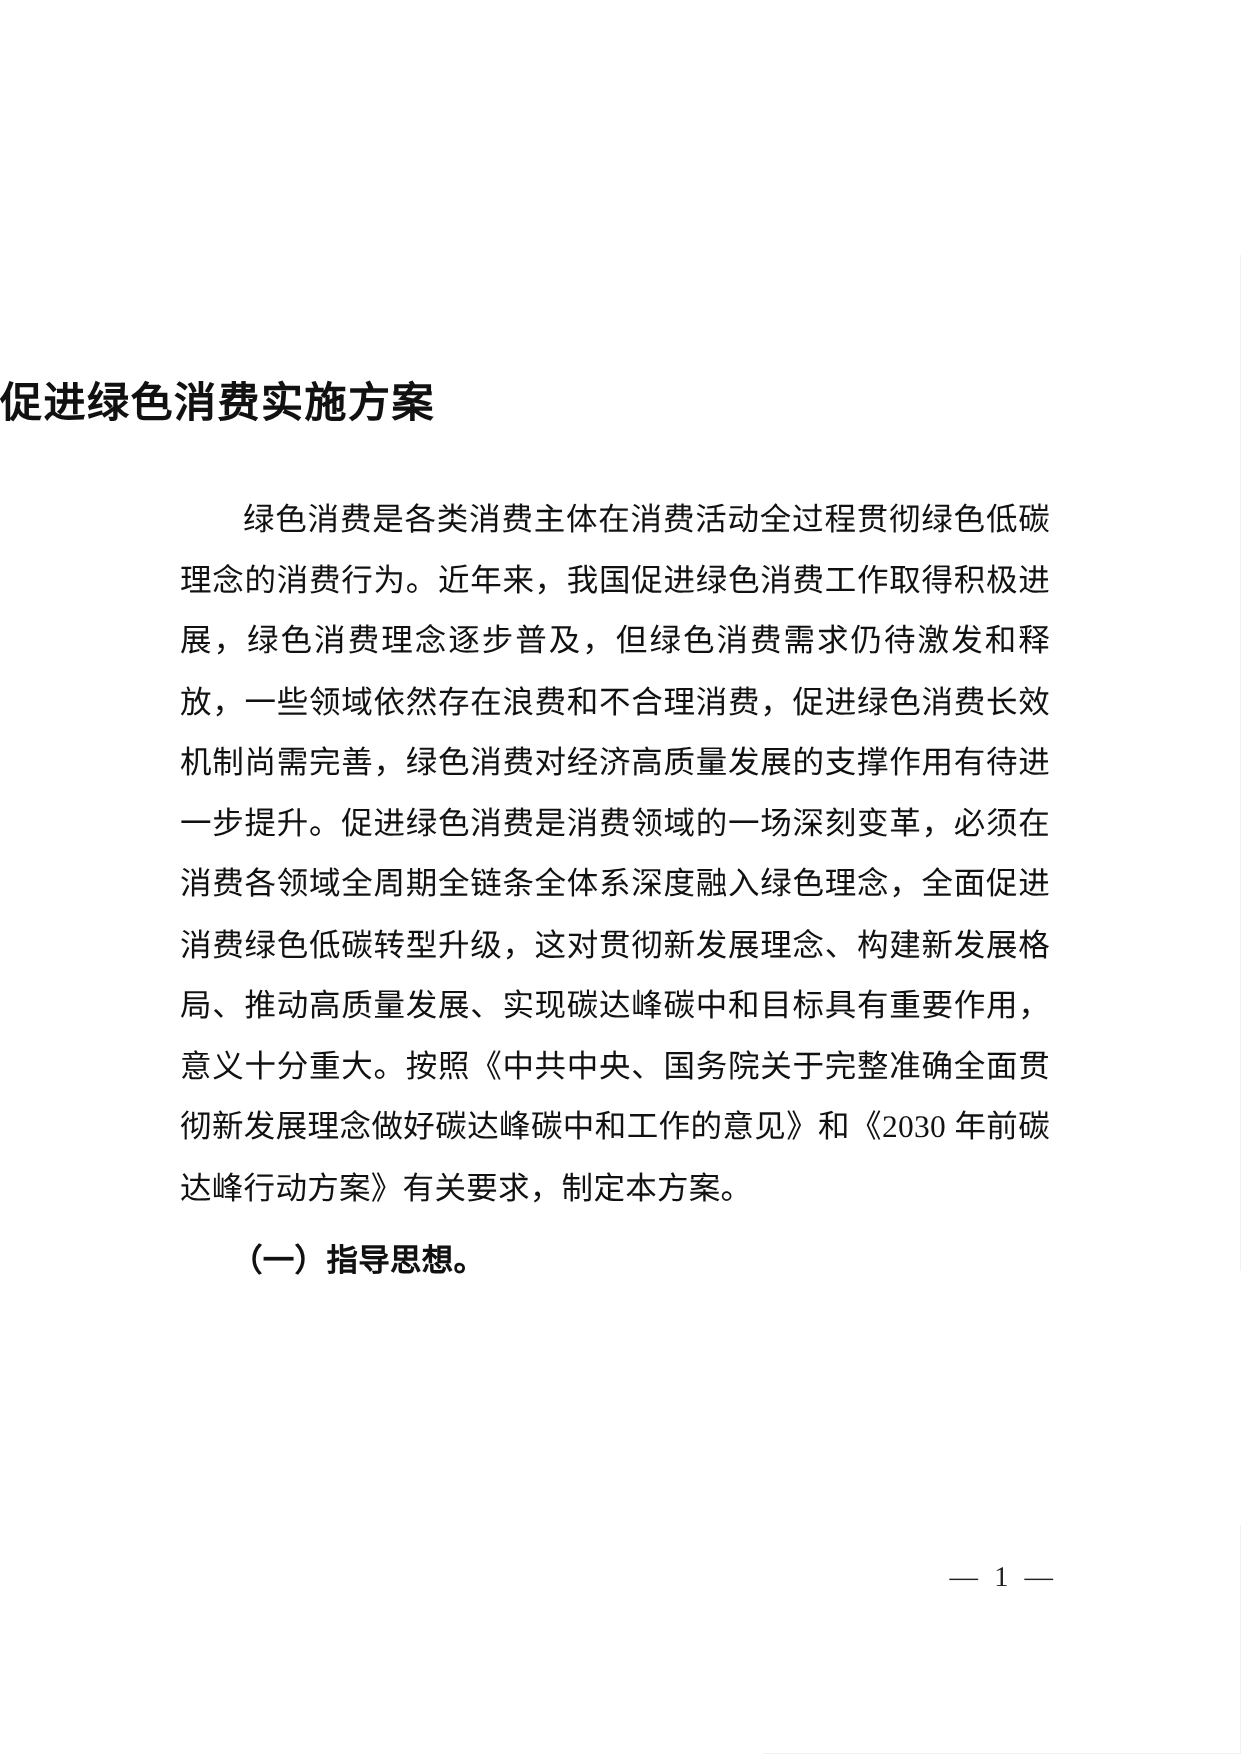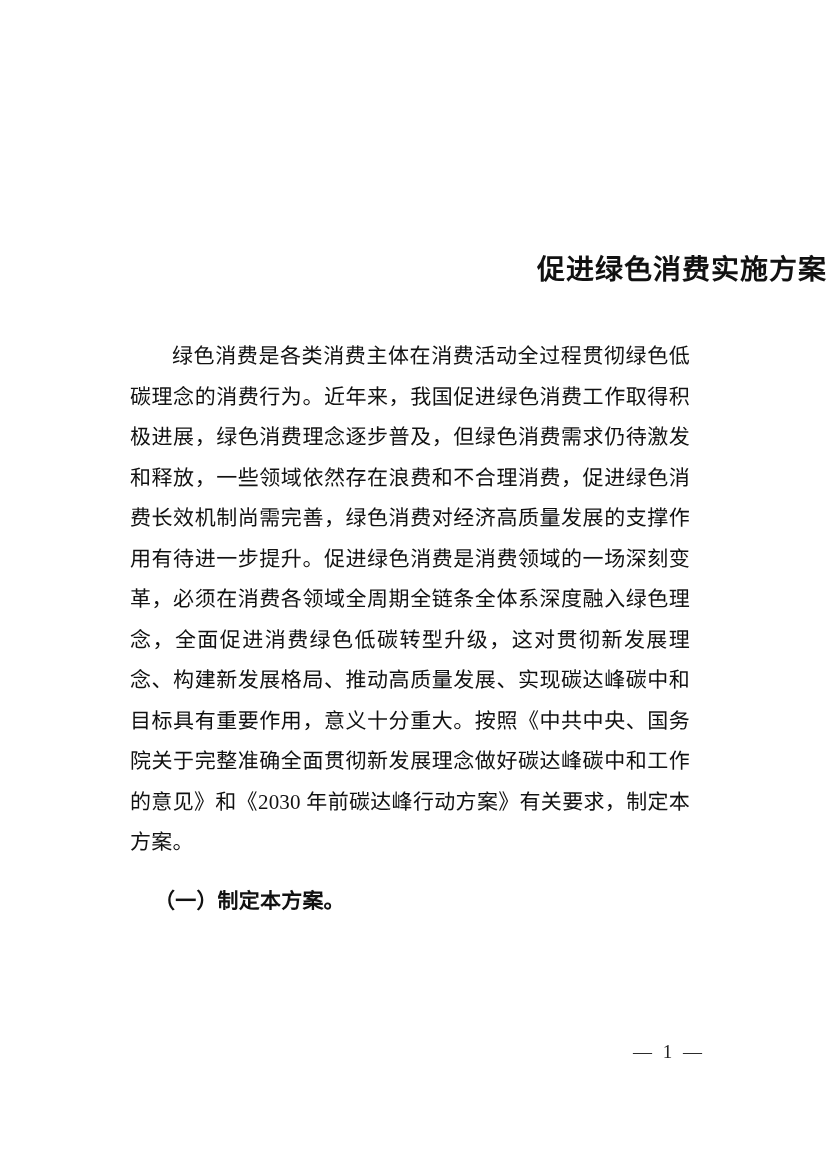--- a/index.html
+++ b/index.html
@@ -15,39 +15,39 @@
     background: #ffffff;
     color: #111111;
     font-family: "Liberation Serif", "DejaVu Serif", serif;
     overflow: hidden;
   }
   .doc-title {
     position: absolute;
     top: 234px;
     left: 0;
     width: 827px;
-    text-align: right;
+    text-align: left;
     font-size: 28px;
     line-height: 34px;
     font-weight: 700;
     letter-spacing: 1px;
     font-family: "Liberation Serif", "DejaVu Serif", serif;
   }
   .content {
     position: absolute;
     top: 318px;
     left: 112px;
     width: 596px;
     font-size: 21px;
     line-height: 40.5px;
     text-align: justify;
     letter-spacing: 0.2px;
   }
   .para {
-    margin: 18px;
+    margin: 8px;
     text-indent: 2em;
   }
   .section-heading {
     margin: 0;
     text-indent: 2em;
     font-family: "Liberation Sans", "DejaVu Sans", sans-serif;
     font-weight: 700;
     font-size: 21px;
     line-height: 40.5px;
     text-align: left;
@@ -73,18 +73,18 @@
 </style>
 </head>
 <body>
 
 <div class="page">
 
   <h1 class="doc-title"><span>促进绿色消费实施方案</span></h1>
 
   <div class="content">
     <p class="para">绿色消费是各类消费主体在消费活动全过程贯彻绿色低碳理念的消费行为。近年来，我国促进绿色消费工作取得积极进展，绿色消费理念逐步普及，但绿色消费需求仍待激发和释放，一些领域依然存在浪费和不合理消费，促进绿色消费长效机制尚需完善，绿色消费对经济高质量发展的支撑作用有待进一步提升。促进绿色消费是消费领域的一场深刻变革，必须在消费各领域全周期全链条全体系深度融入绿色理念，全面促进消费绿色低碳转型升级，这对贯彻新发展理念、构建新发展格局、推动高质量发展、实现碳达峰碳中和目标具有重要作用，意义十分重大。按照《中共中央、国务院关于完整准确全面贯彻新发展理念做好碳达峰碳中和工作的意见》和《2030 年前碳达峰行动方案》有关要求，制定本方案。</p>
-    <h3 class="sub-heading">（一）制定本方案。</h3>
+    <h3 class="sub-heading">（一）指导思想。</h3>
   </div>
 
   <div class="page-number">— 1 —</div>
 
 </div>
 
 </body></html>

